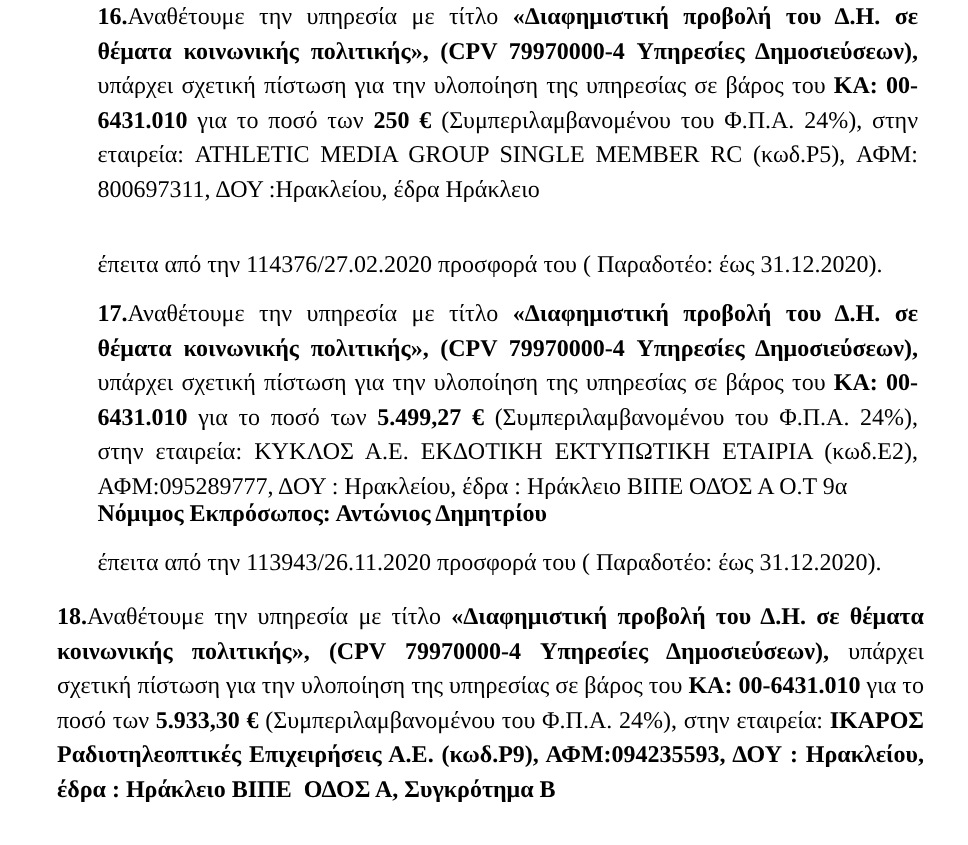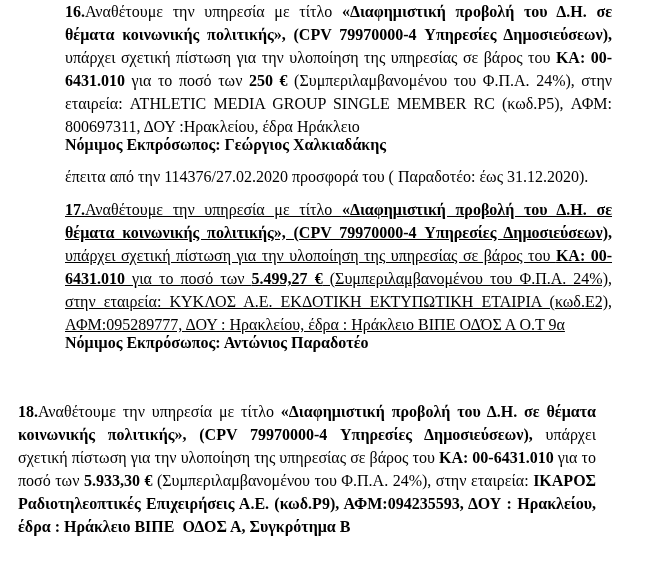--- a/index.html
+++ b/index.html
@@ -15,29 +15,29 @@
     overflow: hidden;
   }
   .block { position: absolute; margin: 0; }
   .j { text-align: justify; text-justify: inter-word; }
   .b { font-weight: bold; }
 
   
   .pos-a16 { left: 65px; top: 0px;   width: 547px; }
   .pos-n16 { left: 65px; top: 133px; width: 547px; }
   .pos-o16 { left: 65px; top: 165px; width: 547px; }
-  .pos-a17 { left: 65px; top: 198px; width: 547px; text-decoration: underline; }
+  .pos-a17 { left: 65px; top: 198px; width: 547px; }
   .pos-n17 { left: 65px; top: 331px; width: 547px; }
   .pos-o17 { left: 65px; top: 364px; width: 547px; }
-  .pos-a18 { left: 18px; top: 400px; width: 578px; }
+  .pos-a18 { left: 38px; top: 400px; width: 578px; }
   .pos-n18 { left: 62px; top: 536px; width: 560px; }
 </style>
 </head>
 <body>
 
 <div class="page">
   <p class="block j pos-a16"><span class="b">16.</span><span>Αναθέτουμε την υπηρεσία με τίτλο </span><span class="b">«Διαφημιστική προβολή του Δ.Η. σε θέματα κοινωνικής πολιτικής», (CPV 79970000-4 Υπηρεσίες Δημοσιεύσεων),</span><span> υπάρχει σχετική πίστωση για την υλοποίηση της υπηρεσίας σε βάρος του </span><span class="b">ΚΑ: 00-6431.010</span><span> για το ποσό των </span><span class="b">250 €</span><span> (Συμπεριλαμβανομένου του Φ.Π.Α. 24%), στην εταιρεία: ATHLETIC MEDIA GROUP SINGLE MEMBER RC (κωδ.Ρ5), ΑΦΜ: 800697311, ΔΟΥ :Ηρακλείου, έδρα Ηράκλειο</span></p>
-  <p class="block pos-n16"><span class="b">Νόμιμος Εκπρόσωπος: Γεώργιος Χαλκιαδάκης</span></p>
   <p class="block pos-o16"><span>έπειτα από την 114376/27.02.2020 προσφορά του ( Παραδοτέο: έως 31.12.2020).</span></p>
   <p class="block j pos-a17"><span class="b">17.</span><span>Αναθέτουμε την υπηρεσία με τίτλο </span><span class="b">«Διαφημιστική προβολή του Δ.Η. σε θέματα κοινωνικής πολιτικής», (CPV 79970000-4 Υπηρεσίες Δημοσιεύσεων),</span><span> υπάρχει σχετική πίστωση για την υλοποίηση της υπηρεσίας σε βάρος του </span><span class="b">ΚΑ: 00-6431.010</span><span> για το ποσό των </span><span class="b">5.499,27 €</span><span> (Συμπεριλαμβανομένου του Φ.Π.Α. 24%), στην εταιρεία: ΚΥΚΛΟΣ Α.Ε. ΕΚΔΟΤΙΚΗ ΕΚΤΥΠΩΤΙΚΗ ΕΤΑΙΡΙΑ (κωδ.Ε2), ΑΦΜ:095289777, ΔΟΥ : Ηρακλείου, έδρα : Ηράκλειο ΒΙΠΕ ΟΔΌΣ Α Ο.Τ 9α</span></p>
-  <p class="block pos-n17"><span class="b">Νόμιμος Εκπρόσωπος: Αντώνιος Παραδοτέο</span></p>
+  <p class="block pos-n17"><span class="b">Νόμιμος Εκπρόσωπος: Αντώνιος Δημητρίου</span></p>
+  <p class="block pos-o17"><span>έπειτα από την 113943/26.11.2020 προσφορά του ( Παραδοτέο: έως 31.12.2020).</span></p>
   <p class="block j pos-a18"><span class="b">18.</span><span>Αναθέτουμε την υπηρεσία με τίτλο </span><span class="b">«Διαφημιστική προβολή του Δ.Η. σε θέματα κοινωνικής πολιτικής», (CPV 79970000-4 Υπηρεσίες Δημοσιεύσεων),</span><span> υπάρχει σχετική πίστωση για την υλοποίηση της υπηρεσίας σε βάρος του </span><span class="b">ΚΑ: 00-6431.010</span><span> για το ποσό των </span><span class="b">5.933,30 €</span><span> (Συμπεριλαμβανομένου του Φ.Π.Α. 24%), στην εταιρεία: </span><span class="b">ΙΚΑΡΟΣ Ραδιοτηλεοπτικές Επιχειρήσεις Α.Ε. (κωδ.Ρ9), ΑΦΜ:094235593, ΔΟΥ : Ηρακλείου, έδρα : Ηράκλειο ΒΙΠΕ&nbsp; ΟΔΟΣ Α, Συγκρότημα Β</span></p>
 </div>
 
 </body></html>

